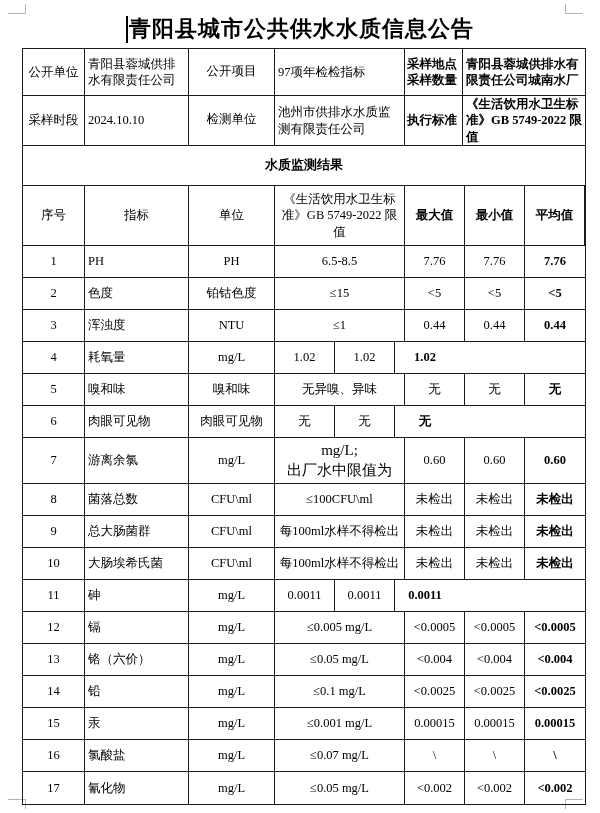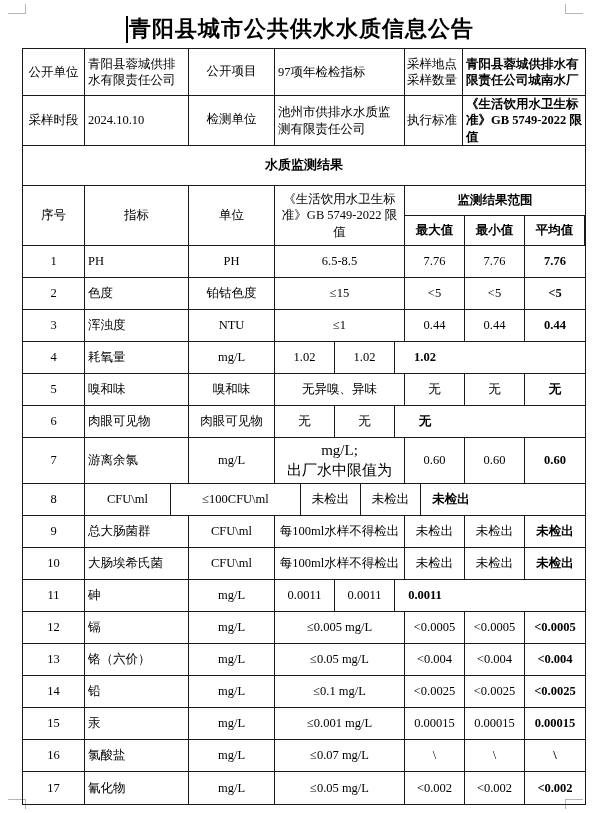--- a/index.html
+++ b/index.html
@@ -22,21 +22,21 @@
   #rows-container .row:last-child{border-bottom:none;}
   .cell{box-sizing:border-box;border-right:1px solid var(--bd);display:flex;align-items:center;
         justify-content:center;text-align:center;font-size:12.5px;line-height:1.3;overflow:hidden;}
   .row > .cell:last-child, .row > .range-block:last-child{border-right:none;font-weight:bold;}
   .range-block{border-right:none;}
   
   .i-l1{width:62px;flex:none;}
   .i-v1{width:104px;flex:none;justify-content:flex-start;text-align:left;padding:0 3px;}
   .i-l2{width:86px;flex:none;font-family:Liberation Mono, monospace;}
   .i-v2{width:130px;flex:none;justify-content:flex-start;text-align:left;padding:0 3px;}
-  .i-l3{width:58px;flex:none;justify-content:flex-start;text-align:center;padding:0 2px;white-space:pre-line;}
+  .i-l3{width:58px;flex:none;justify-content:flex-start;text-align:center;padding:0 2px;white-space:pre-line;font-weight:bold;}
   .i-v3{width:122px;flex:none;justify-content:flex-start;text-align:left;padding:0 3px;}
   .r-info-a{height:47px;}
   .r-info-b{height:50px;}
   
   .r-section{height:40px;}
   .r-section .cell{width:100%;border-right:none;font-size:13px;}
   
   .r-header{height:60px;}
   .c-no{width:62px;flex:none;text-align:center;}
   .c-ind{width:104px;flex:none;}
@@ -93,21 +93,20 @@
     <div class="row r-section">
       <div class="cell">水质监测结果</div>
     </div>
 
     <div class="row r-header">
       <div class="cell c-no">序号</div>
       <div class="cell c-ind">指标</div>
       <div class="cell c-unit">单位</div>
       <div class="cell c-lim">《生活饮用水卫生标准》GB 5749-2022 限值</div>
       <div class="range-block">
-        <div class="range-top">监测结果范围</div>
         <div class="range-bottom">
           <div class="cell c-v">最大值</div>
           <div class="cell c-v">最小值</div>
           <div class="cell c-v">平均值</div>
         </div>
       </div>
     </div>
 
     <div id="rows-container">
         <div class="row data-row">
@@ -167,20 +166,21 @@
           <div class="cell c-ind">游离余氯</div>
           <div class="cell c-unit">mg/L</div>
           <div class="cell c-lim">出厂水余量≥0.3 mg/L;
 出厂水中限值为4mg/L</div>
           <div class="cell c-v">0.60</div>
           <div class="cell c-v">0.60</div>
           <div class="cell c-v">0.60</div>
         </div>
         <div class="row data-row">
           <div class="cell c-no">8</div>
+          <div class="cell c-ind">菌落总数</div>
           <div class="cell c-unit">CFU\ml</div>
           <div class="cell c-lim">≤100CFU\ml</div>
           <div class="cell c-v">未检出</div>
           <div class="cell c-v">未检出</div>
           <div class="cell c-v">未检出</div>
         </div>
         <div class="row data-row">
           <div class="cell c-no">9</div>
           <div class="cell c-ind">总大肠菌群</div>
           <div class="cell c-unit">CFU\ml</div>

